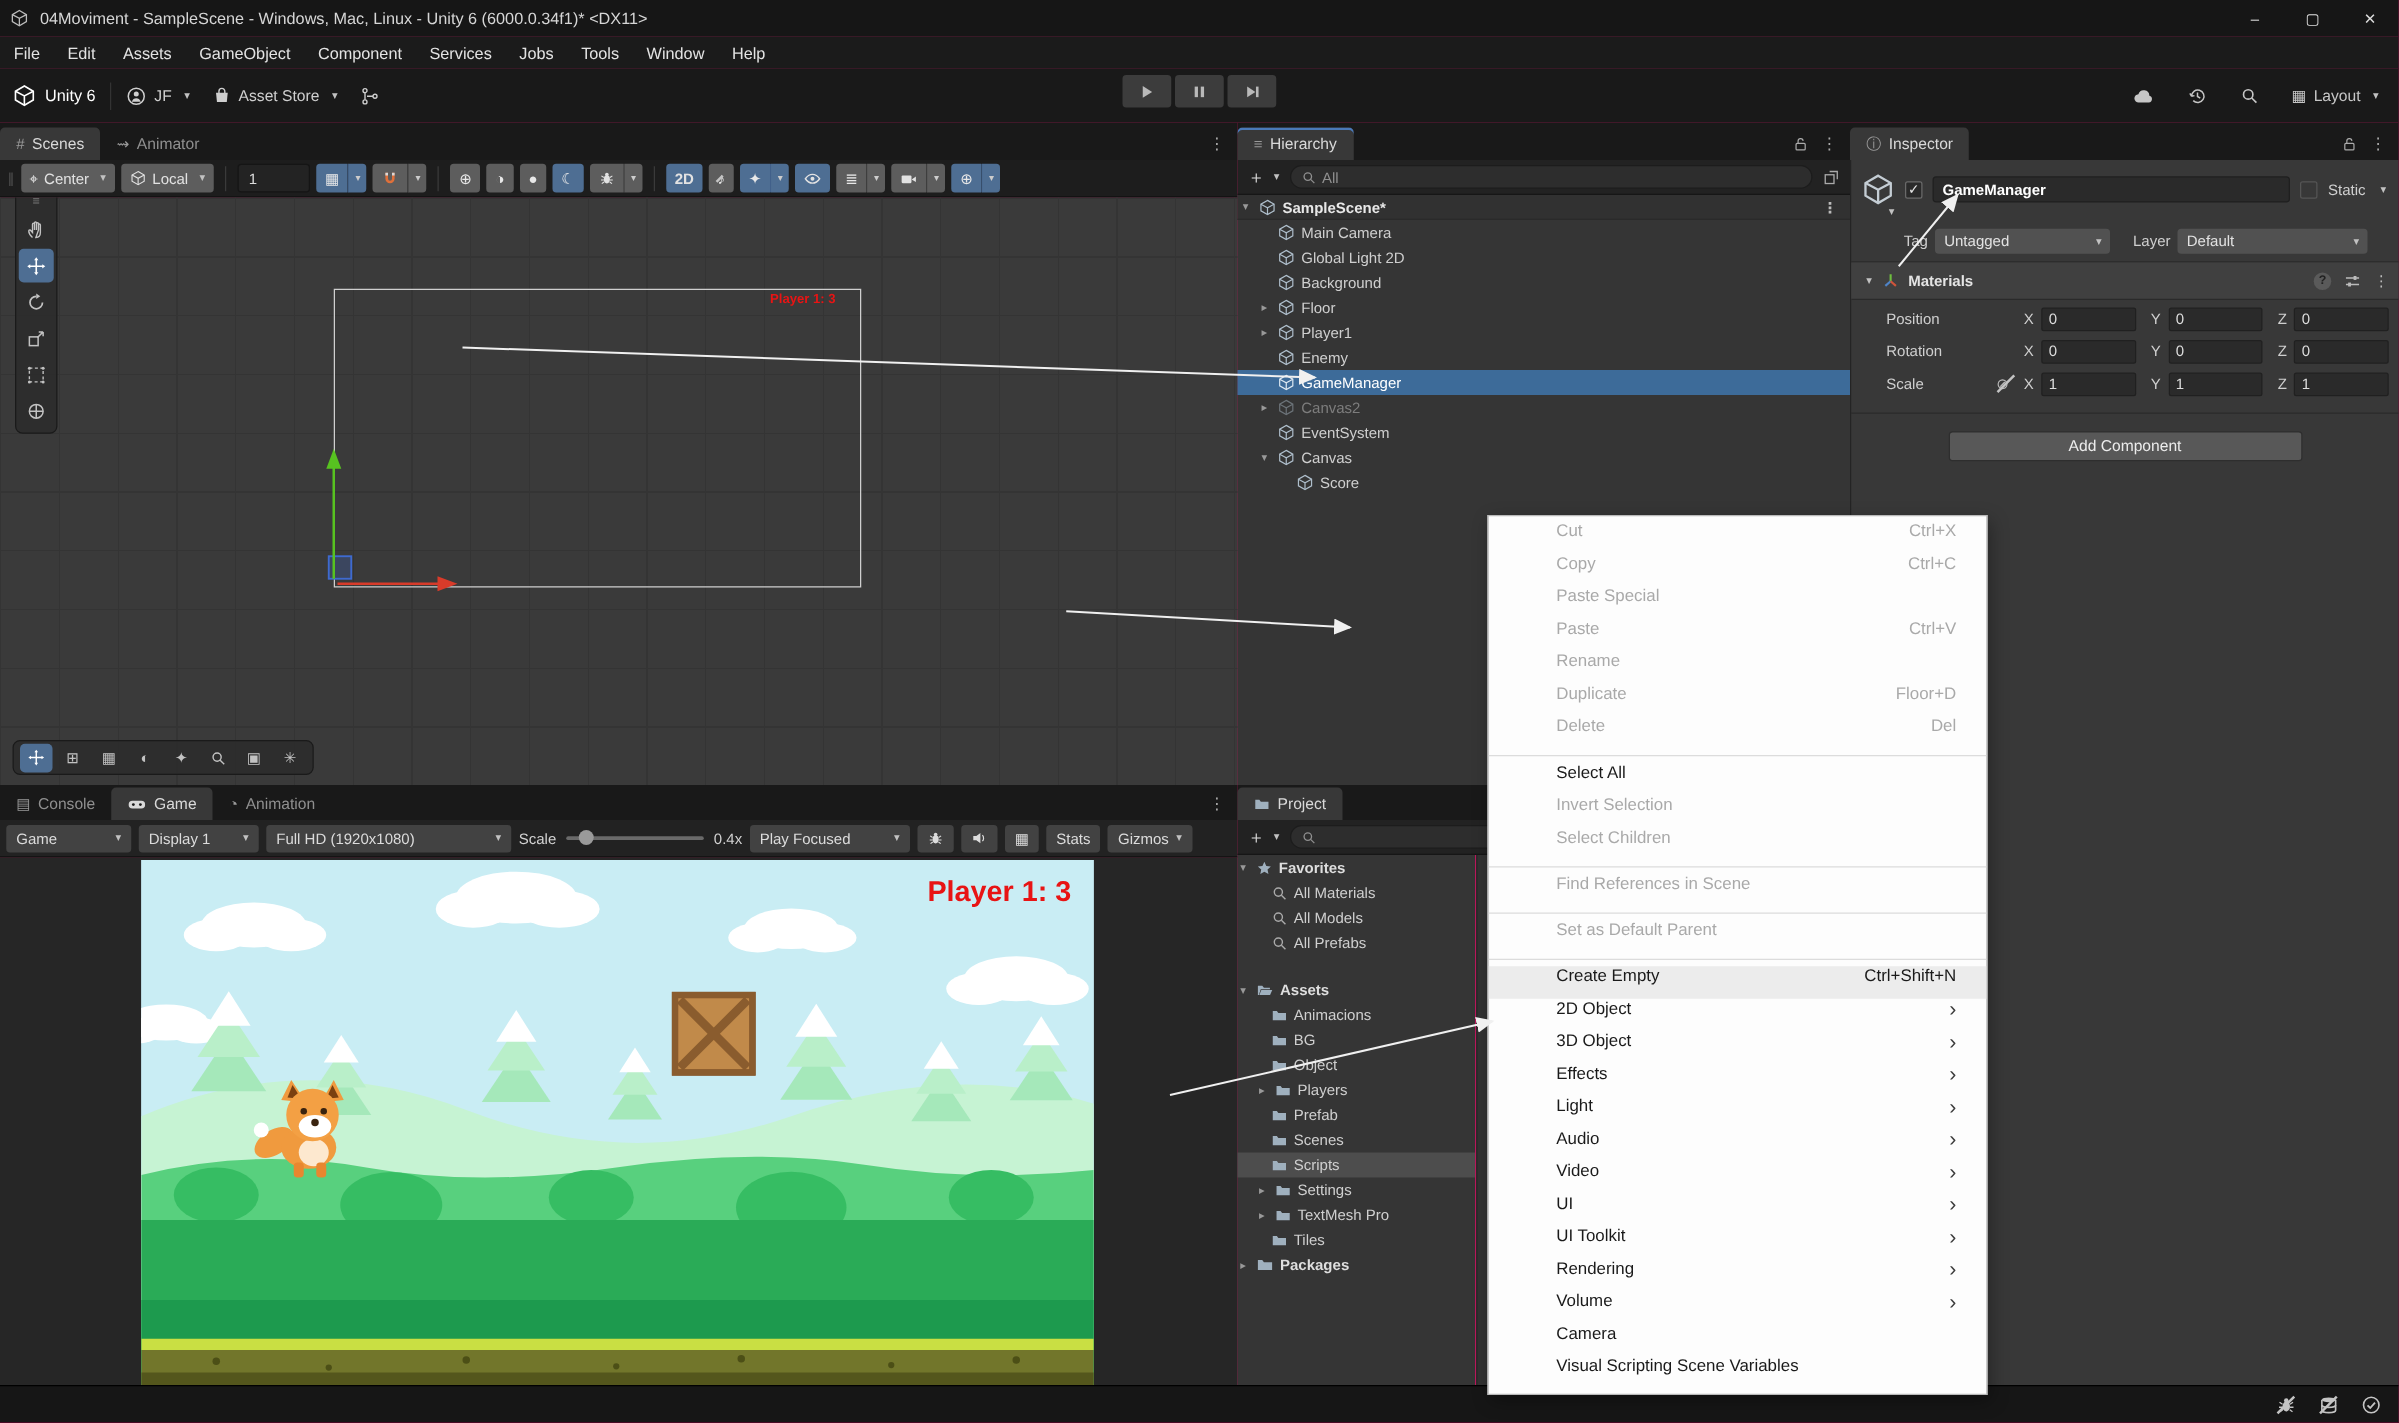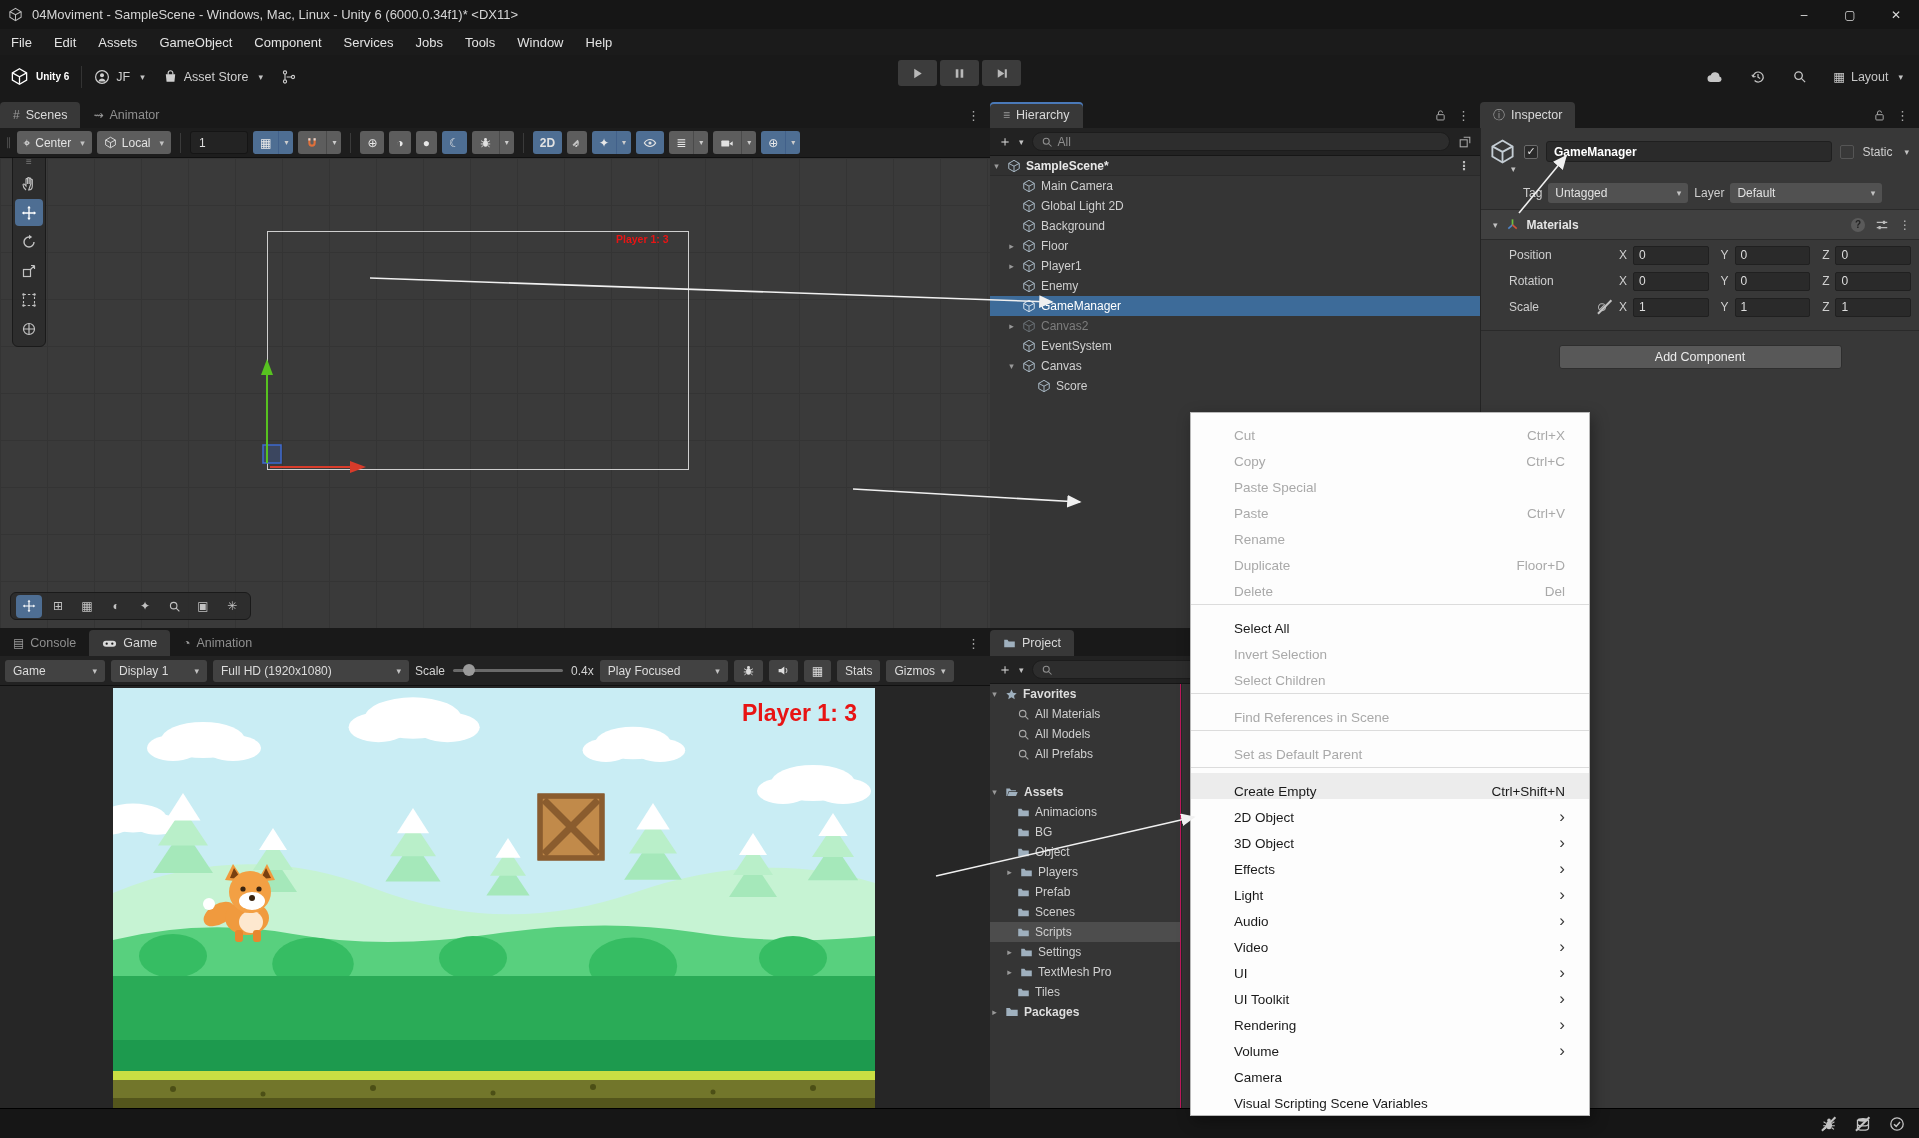--- a/index.html
+++ b/index.html
@@ -10,21 +10,21 @@
 svg.ico{display:inline-block;vertical-align:middle;flex:none}
 .car{font-size:9px;color:#c2c2c2;margin-left:4px}
 
 #titlebar{left:0;top:0;width:1919px;height:29px;background:#161616;display:flex;align-items:center;color:#d6d6d6;font-size:13px}
 #titlebar .appico{margin:0 9px 0 8px;color:#bbb}
 #wincontrols{margin-left:auto;display:flex;height:100%}
 #wincontrols div{width:46px;display:flex;align-items:center;justify-content:center;color:#ddd;font-size:12px}
 #menubar{left:0;top:29px;width:1919px;height:26px;background:#1b1b1b;display:flex;align-items:center;color:#e3e3e3;font-size:13px}
 #menubar span{padding:0 11px}
 #toolbar{left:0;top:55px;width:1919px;height:43px;background:#191919;display:flex;align-items:center;color:#cfcfcf}
-#toolbar .brand{display:flex;align-items:center;gap:7px;margin-left:10px;font-weight:bold;color:#fff;font-size:10px}
+#toolbar .brand{display:flex;align-items:center;gap:7px;margin-left:10px;font-weight:normal;color:#fff;font-size:13px}
 #toolbar .vsep{width:1px;height:22px;background:#333;margin:0 12px}
 .tbgroup{display:flex;align-items:center;gap:6px;margin-right:18px;color:#cfcfcf;font-size:12.5px}
 #playctrl{position:absolute;left:898px;top:60px;display:flex;gap:3px}
 #playctrl .pbtn{width:39px;height:26px;background:#3c3c3c;border-radius:3px;display:flex;align-items:center;justify-content:center;color:#b9b9b9}
 #toolbar .rightside{margin-left:auto;display:flex;align-items:center;gap:26px;margin-right:16px;color:#c6c6c6}
 .layoutbtn{display:flex;align-items:center;gap:6px;font-size:12.5px}
 
 .tabstrip{position:absolute;background:#191919;display:flex;align-items:flex-end}
 .tab{height:26px;display:flex;align-items:center;gap:6px;padding:0 13px;color:#8f8f8f;font-size:12.5px;border-radius:4px 4px 0 0}
 .tab.active{background:#383838;color:#d9d9d9}
@@ -108,21 +108,21 @@
 .nfield{flex:1;height:19px;background:#2a2a2a;border:1px solid #202020;border-radius:2px;color:#dedede;display:flex;align-items:center;padding-left:5px;min-width:0}
 .linkico{width:16px;color:#bbb;font-size:12px;text-align:center}
 #insp-div{height:1px;background:#2a2a2a;margin:12px 0 0 0}
 #addcomp{width:283px;height:24px;margin:14px auto 0 auto;background:#585858;border:1px solid #2e2e2e;border-radius:3px;display:flex;align-items:center;justify-content:center;color:#ececec;font-size:12.5px}
 
 #statusbar{left:0;top:1108px;width:1919px;height:30px;background:#161616;border-top:1px solid #000;display:flex;align-items:center;justify-content:flex-end;gap:18px;padding-right:14px;color:#c4c4c4}
 .slashed{position:relative;display:inline-flex}
 .slashed::after{content:"";position:absolute;left:-2px;top:46%;width:120%;height:1.5px;background:#c4c4c4;transform:rotate(-45deg)}
 
 #ctxmenu{left:1190px;top:412px;width:400px;background:#fdfdfd;border:1px solid #b9b9b9;box-shadow:3px 5px 14px rgba(0,0,0,.35);padding:4px 0;z-index:50;font-size:13.5px}
-.mi{height:26px;display:flex;align-items:flex-end;padding:0 24px 0 43px;color:#1a1a1a}
+.mi{height:26px;display:flex;align-items:flex-start;padding:0 24px 0 54px;color:#1a1a1a}
 .mi .ms{margin-left:auto}
 .mi.dis{color:#a9a9a9}
 .mi.hl{background:#ececec}
 .mi.sub::after{content:"›";margin-left:auto;font-size:17px;color:#3c3c3c;line-height:1}
 .msep{height:1px;background:#dcdcdc;margin:5px 0}
 
 #annot{left:0;top:0;z-index:60;pointer-events:none}
 </style>
 </head>
 <body>
@@ -921,21 +921,21 @@
         <span style="color:#cfcfcf">Static</span>
         <span class="car">▾</span>
       </div>
       <div style="padding-left:18px;margin-top:-4px"><span class="car">▾</span></div>
       <div id="go-row2">
         <span style="color:#cfcfcf">Tag</span>
         <div class="drop" style="width:140px">
             <span>Untagged</span>
             <span class="car">▾</span>
           </div>
-        <span style="color:#cfcfcf;">Layer</span>
+        <span style="color:#cfcfcf;margin-left:12px">Layer</span>
         <div class="drop" style="width:152px">
             <span>Default</span>
             <span class="car">▾</span>
           </div>
       </div>
     </div>
     <div id="comp-header">
       <span class="car">▾</span>
       <svg class="ico" width="15" height="15">
           <use href="#i-axis"></use>

